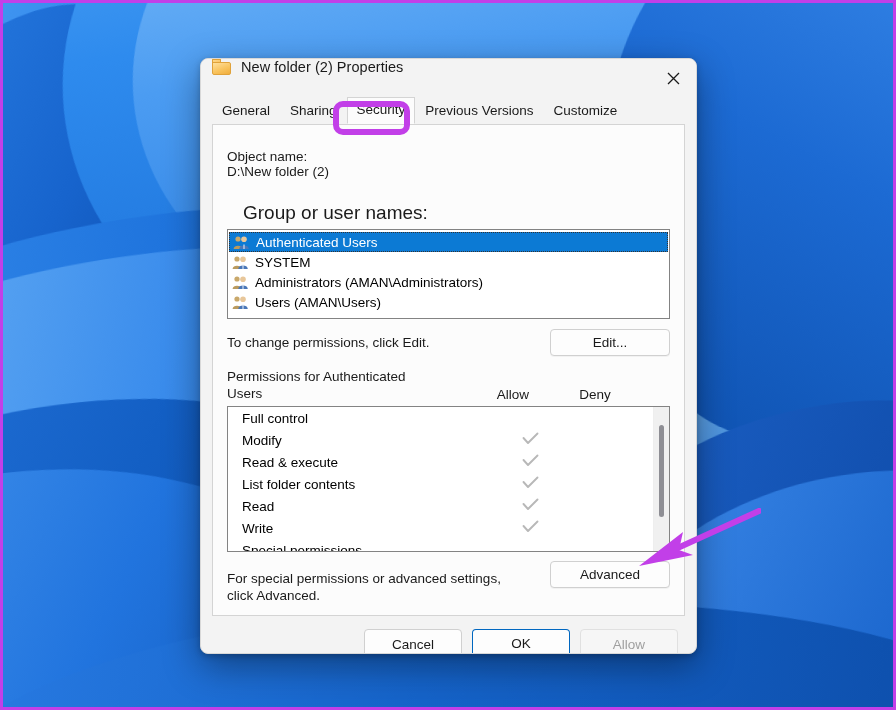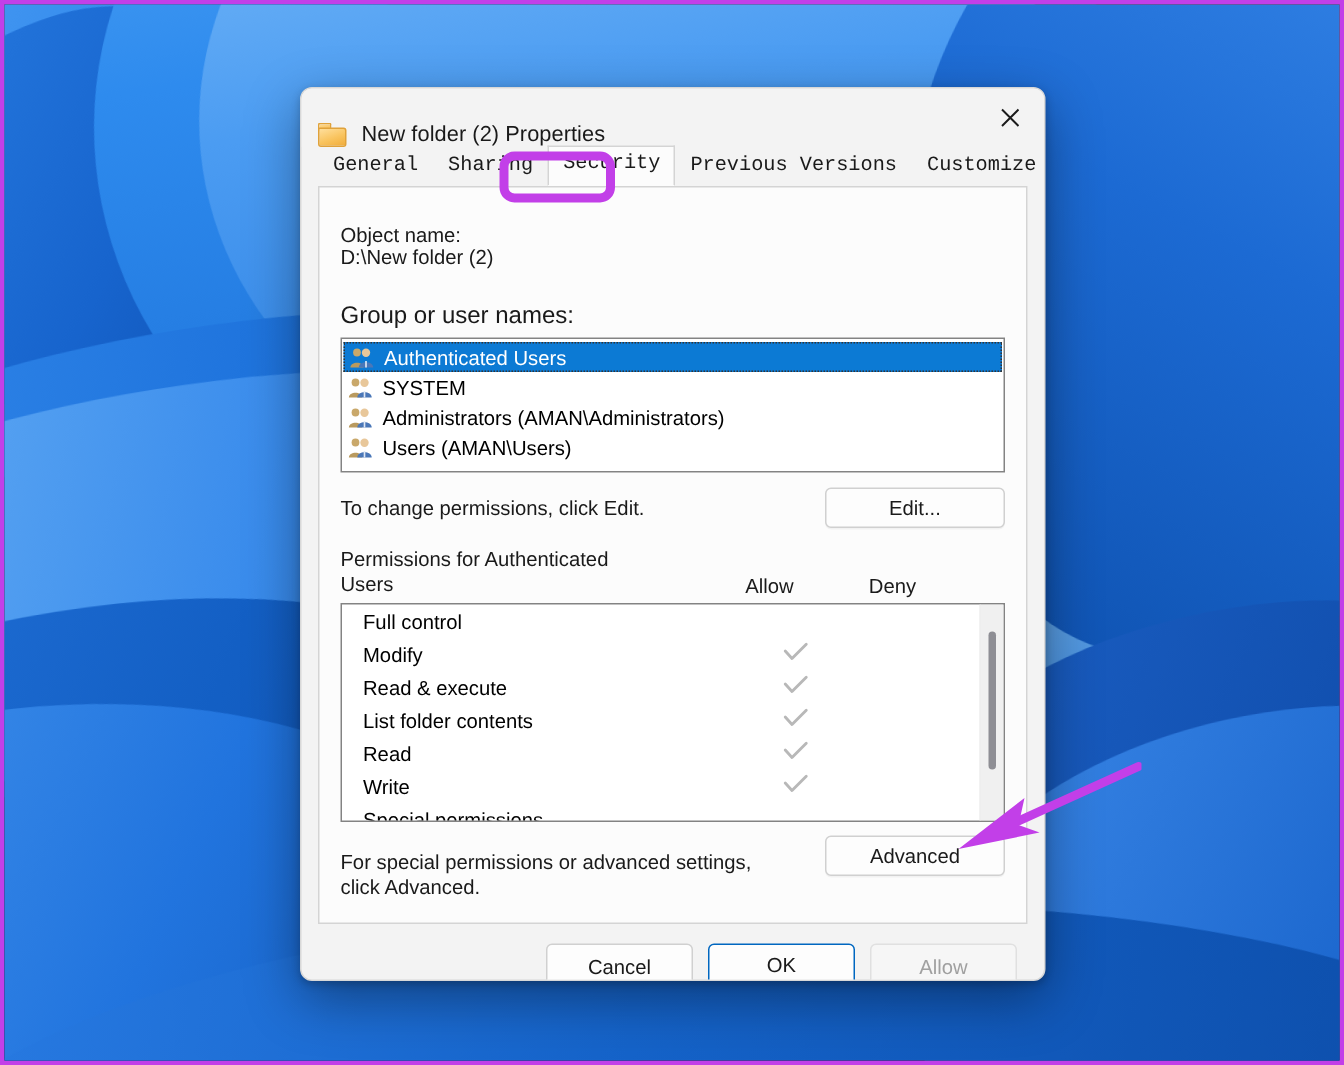--- a/index.html
+++ b/index.html
@@ -123,21 +123,21 @@
     border-radius: 8px;
     box-shadow: 0 12px 36px rgba(0,0,0,0.38), 0 2px 6px rgba(0,0,0,0.22);
     overflow: hidden;
     border: 1px solid #d8d8d8;
   }
 
   
   #titlebar {
     height: 39px;
     display: flex;
-    align-items: flex-end;
+    align-items: flex-start;
     background: #f3f3f3;
     padding-left: 11px;
     position: relative;
   }
   .folder-icon { width: 19px; height: 16px; position: relative; flex: 0 0 auto; }
   .folder-icon .fb {
     position: absolute; left: 0; top: 3px; width: 19px; height: 13px;
     background: linear-gradient(160deg, #ffd98c 0%, #fdc濃 1%, #f8c05a 55%, #f0ae3e 100%);
     background: linear-gradient(160deg, #ffdf9c 0%, #f9c45f 55%, #f0ad3c 100%);
     border: 1px solid #e0a23a; border-radius: 1px 2px 2px 2px;
@@ -172,21 +172,20 @@
   .tab {
     font-size: 13.5px;
     color: #1a1a1a;
     padding: 3px 9px 4px 9px;
     line-height: 18px;
     white-space: nowrap;
     cursor: default;
     background: transparent;
     border: 1px solid transparent;
     border-bottom: none;
-    font-family: Liberation Mono, monospace;
   }
   .tab.active {
     background: #fcfcfc;
     border: 1px solid #d4d4d4;
     border-bottom: 1px solid #fcfcfc;
     position: relative;
     z-index: 3;
   }
 
   
@@ -206,21 +205,22 @@
     margin-top: 24px;
     font-size: 13.5px;
     flex-direction: column;
   }
   .row-objname .lbl { width: 104px; color: #1a1a1a; }
   .row-objname .val { color: #1a1a1a; }
 
   .section-label {
     margin-top: 23px;
     margin-bottom: 5px;
-    font-size: 16px;
+    font-size: 19px;
+    margin-left: 16px;
   }
 
   
   #userlist {
     border: 1px solid #838383;
     background: #fff;
     height: 90px;
     padding: 2px 0 0 0;
     overflow: hidden;
   }

